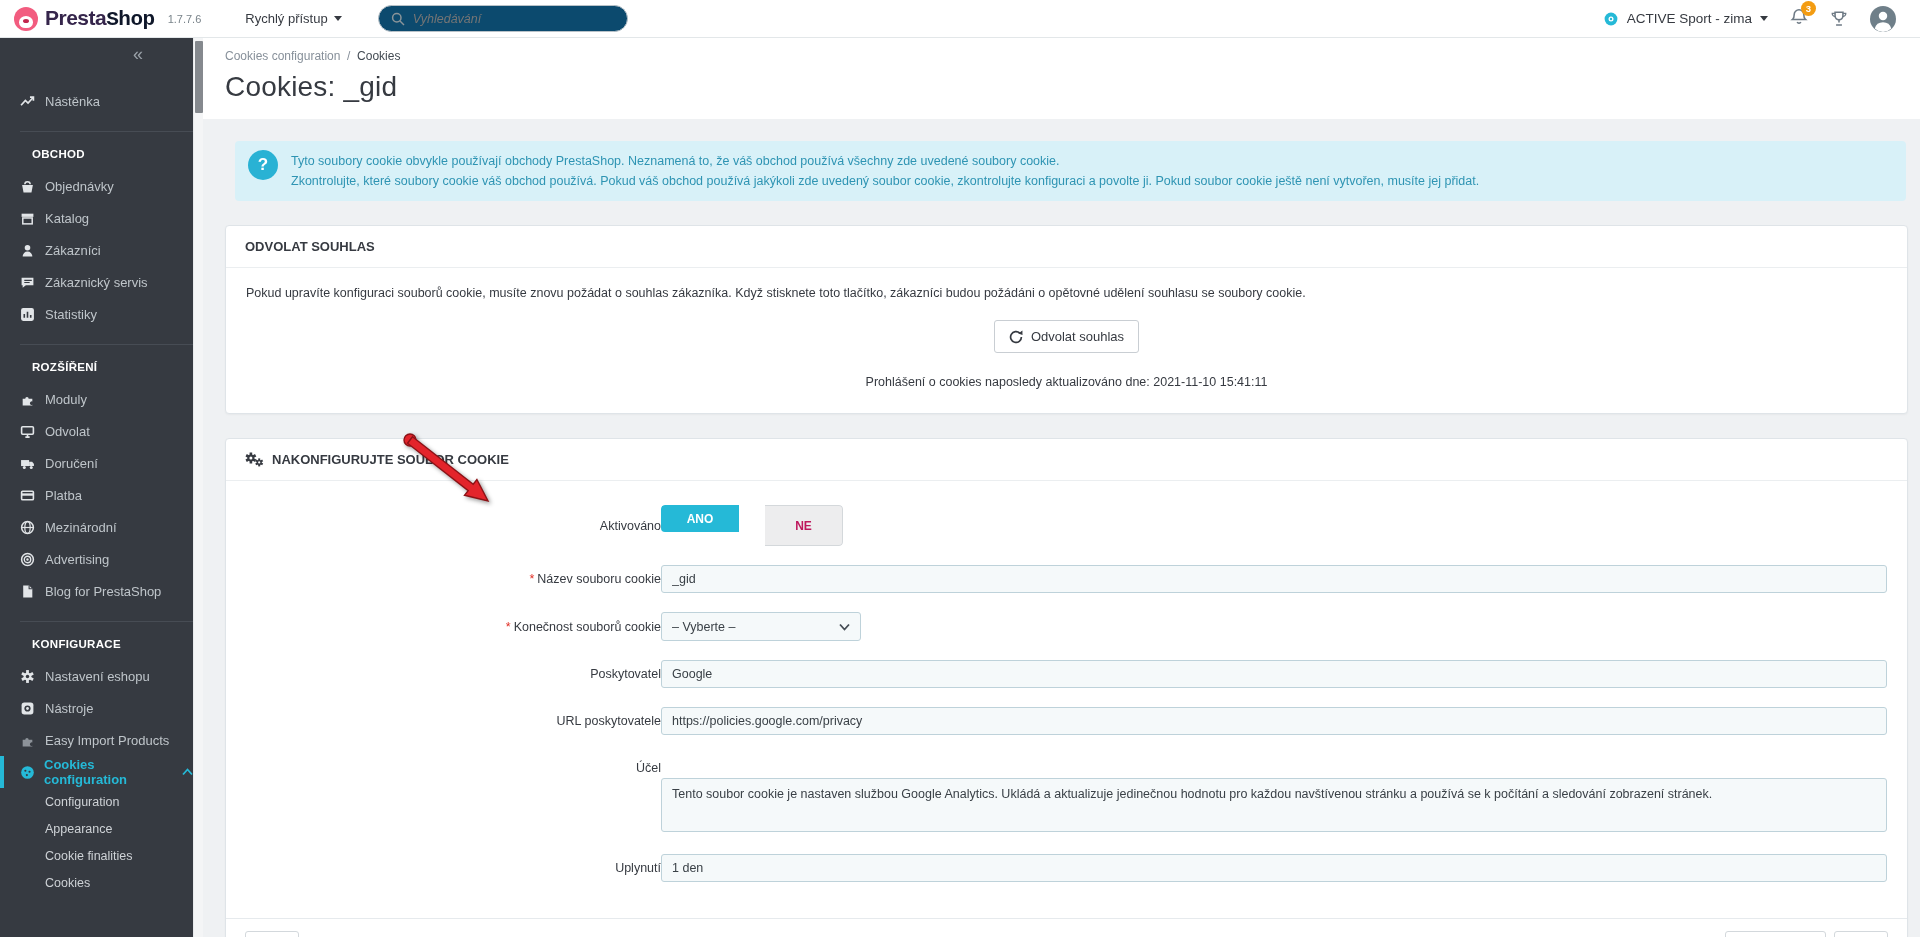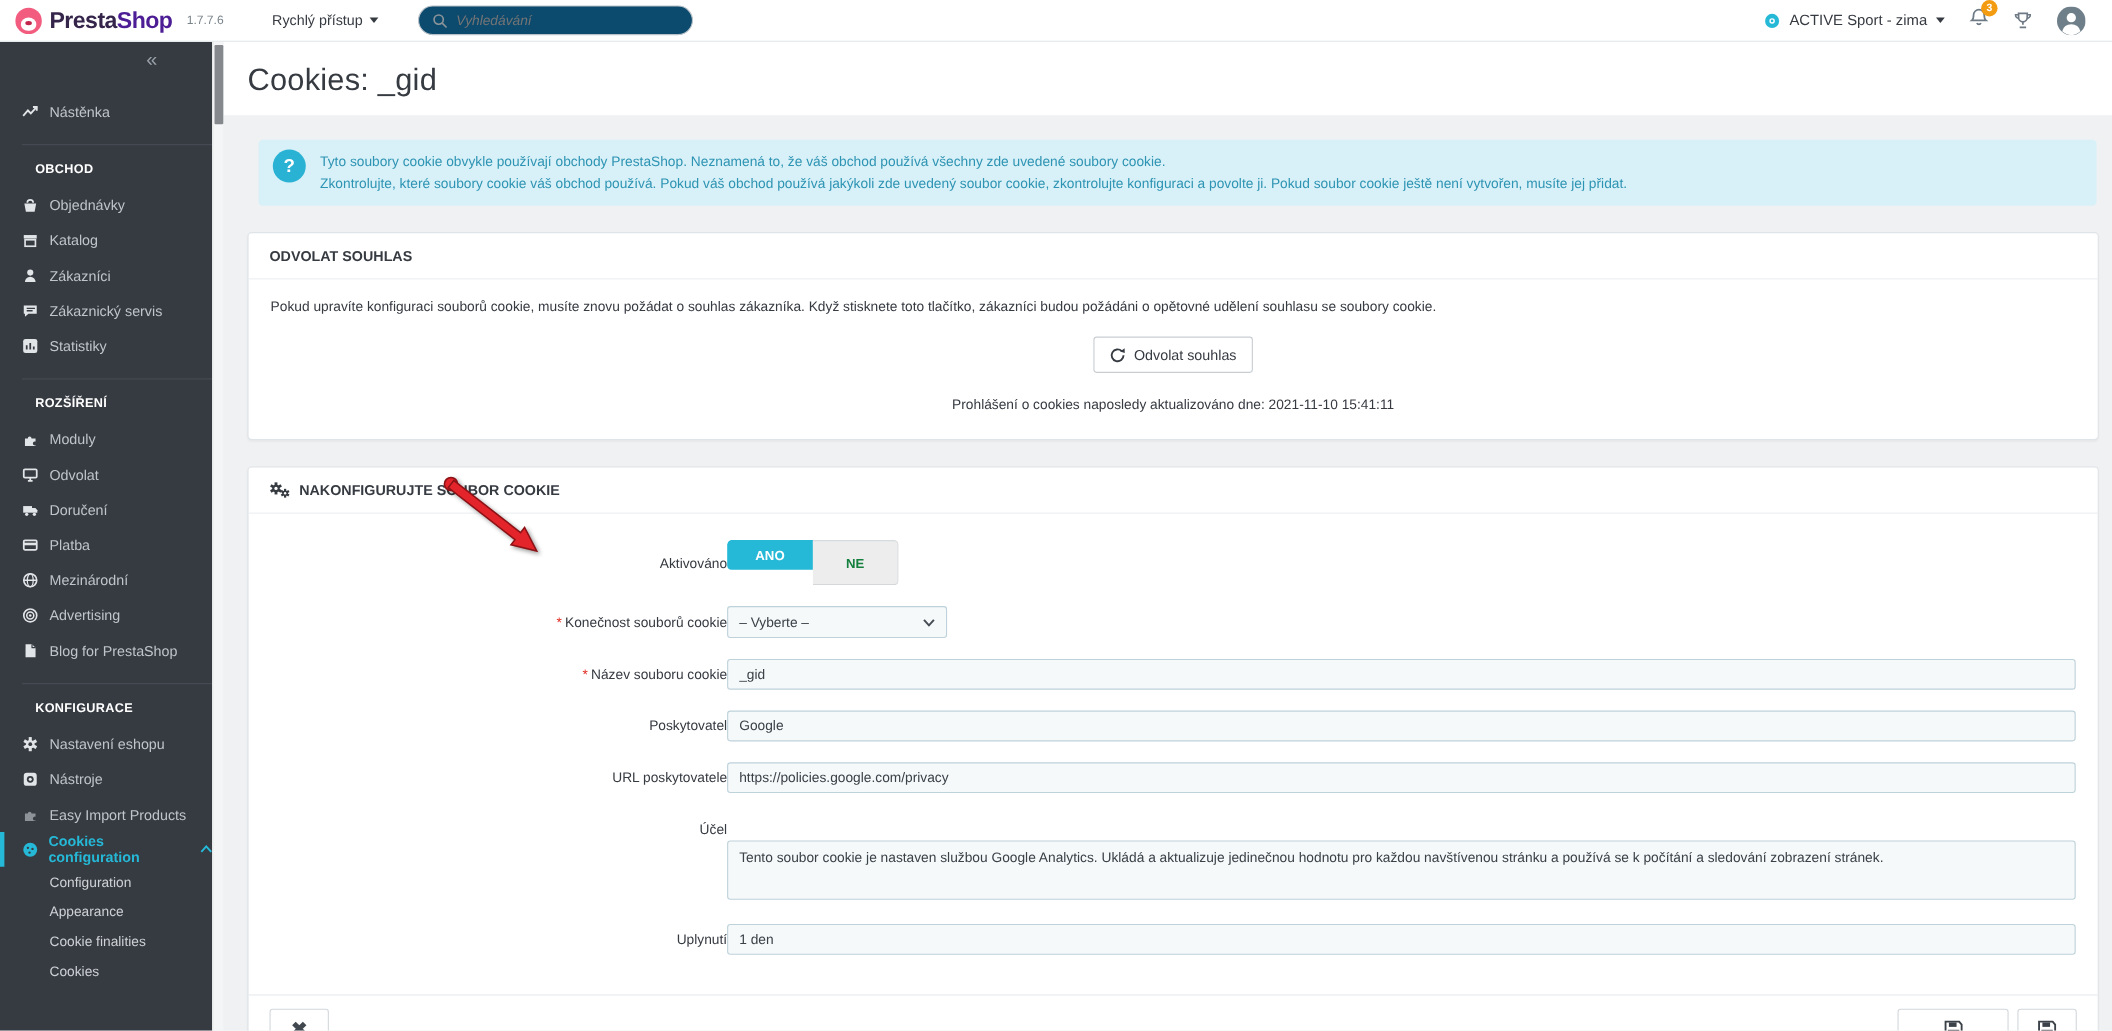--- a/index.html
+++ b/index.html
@@ -7,21 +7,21 @@
   body { font-family:"Liberation Sans", sans-serif; background:#eff1f3; position:relative; overflow:hidden; color:#363a41; }
 
   
   .topbar { height:38px; background:#fff; display:flex; align-items:center; padding:0 24px 0 14px; border-bottom:1px solid #e3e7e9; position:relative; z-index:20; }
   .logo { display:flex; align-items:center; gap:7px; }
   .mascot { width:24px; height:24px; border-radius:50%; background:#f25c7f; position:relative; flex:none; }
   .mascot::before { content:""; position:absolute; left:5px; top:9px; width:14px; height:12px; border-radius:50% 50% 45% 45%; background:#fff; }
   .mascot::after { content:""; position:absolute; left:9px; top:12px; width:6px; height:4px; border-radius:50%; background:#c2264d; }
   .logo-text { font-size:21px; font-weight:700; letter-spacing:-0.5px; }
   .logo-presta { color:#35254b; }
-  .logo-shop { color:#4c1d95; }
+  .logo-shop { color:#0f172a;font-family:Liberation Mono, monospace; }
   .logo-version { font-size:11px; color:#79838a; margin-left:6px; margin-top:0;text-align:center; }
   .quick-access { margin-left:44px; font-size:13px; color:#363a41; display:flex; align-items:center; gap:6px; cursor:pointer; }
   .caret-down { width:0; height:0; border-left:4px solid transparent; border-right:4px solid transparent; border-top:5px solid #363a41; display:inline-block; }
   .search-wrap { margin-left:36px; width:250px; height:27px; border:1px solid #b9c2c8; border-radius:14px; display:flex; align-items:center; padding:0 12px; gap:8px; background:#0c4a6e; }
   .search-wrap input { border:none; outline:none; font-size:12.5px; font-style:italic; color:#8a949b; width:100%; background:transparent; font-family:"Liberation Sans",sans-serif; }
   .topbar-right { margin-left:auto; display:flex; align-items:center; gap:22px; }
   .shop-switch { display:flex; align-items:center; gap:8px; font-size:13.5px; color:#363a41; cursor:pointer; }
   .bell-wrap { position:relative; cursor:pointer; }
   .badge { position:absolute; top:-7px; right:-8px; min-width:15px; height:15px; border-radius:8px; background:#f39c12; color:#fff; font-size:9.5px; font-weight:700; display:flex; align-items:center; justify-content:center; padding:0 3px; }
 
@@ -69,21 +69,21 @@
   .frow.top { align-items:flex-start; }
   .frow.top .flabel { padding-top:7px; }
   .flabel { width:415px; flex:none; text-align:right; color:#363a41; font-size:12.5px; }
   .req { color:#e02d23; margin-right:3px; }
   .fctrl { flex:1; }
   .ctl-input { width:100%; height:28px; background:#f5f9fa; border:1px solid #bed2da; border-radius:3px; padding:0 10px; font-size:12.5px; color:#3a4147; font-family:"Liberation Sans",sans-serif; }
   textarea.ctl-input { height:54px; padding-top:6px; resize:none; line-height:1.5;margin-top:24px; }
   .ctl-select { width:200px; height:29px; background:#f5f9fa; border:1px solid #bed2da; border-radius:3px; padding:0 10px; font-size:12.5px; color:#3a4147; display:flex; align-items:center; justify-content:space-between; cursor:pointer; }
   .toggle { display:inline-flex; border-radius:4px; overflow:hidden; }
   .toggle .t-yes { width:78px; height:27px; background:#25b9d7; color:#fff; font-weight:700; font-size:12px; display:flex; align-items:center; justify-content:center; cursor:pointer; border-radius:4px 0 0 4px; }
-  .toggle .t-no { width:78px; height:41px; background:#ededee; color:#15803d; font-weight:700; font-size:12px; display:flex; align-items:center; justify-content:center; border:1px solid #d4d8db; border-left:none; cursor:pointer; border-radius:0 4px 4px 0; }
+  .toggle .t-no { width:78px; height:41px; background:#ededee; color:#be185d; font-weight:700; font-size:12px; display:flex; align-items:center; justify-content:center; border:1px solid #d4d8db; border-left:none; cursor:pointer; border-radius:0 4px 4px 0;margin-left:26px; }
 
   .panel-footer { border-top:1px solid #e6eaed; margin:6px 0 0; padding:12px 19px 14px; display:flex; justify-content:space-between; align-items:center; }
   .btn-stack { display:flex; flex-direction:column; align-items:center; justify-content:center; gap:3px; min-width:54px; height:54px; padding:0 10px; background:#fff; border:1px solid #d3d8dc; border-radius:3px; font-size:12.5px; color:#363a41; cursor:pointer; font-family:"Liberation Sans",sans-serif; }
   .btn-stack .x-glyph { font-size:18px; font-weight:700; color:#42484f; line-height:1; }
   .footer-right { display:flex; gap:8px; }
 
   
   .anno-arrow { position:absolute; left:395px; top:428px; z-index:60; pointer-events:none; filter:drop-shadow(2px 2px 2px rgba(0,0,0,0.4)); }
 </style>
 </head>
@@ -336,20 +336,25 @@
         <div class="nav-sub">Cookies</div>
       </nav>
   </aside>
 
   <div class="page-scrollbar">
     <div class="thumb"></div>
   </div>
 
   <main>
     <div class="content-header">
+      <div class="breadcrumb">
+        <span>Cookies configuration</span>
+        &nbsp;<span>/</span>&nbsp;
+        <span class="crumb-current">Cookies</span>
+      </div>
       <div class="page-title">Cookies: _gid</div>
     </div>
 
     <div class="content-body">
 
       <div class="alert-info">
         <span class="alert-icon">?</span>
         <div>Tyto soubory cookie obvykle používají obchody PrestaShop. Neznamená to, že váš obchod používá všechny zde uvedené soubory cookie.</div>
         <div>Zkontrolujte, které soubory cookie váš obchod používá. Pokud váš obchod používá jakýkoli zde uvedený soubor cookie, zkontrolujte konfiguraci a povolte ji. Pokud soubor cookie ještě není vytvořen, musíte jej přidat.</div>
       </div>
@@ -401,36 +406,36 @@
             <div class="flabel">Aktivováno</div>
             <div class="fctrl">
               <span class="toggle">
                 <span class="t-yes">ANO</span>
                 <span class="t-no">NE</span>
               </span>
             </div>
           </div>
 
           <div class="frow">
+            <div class="flabel"><span class="req">*</span><span>Název souboru cookie</span></div>
+            <div class="fctrl"><input class="ctl-input" value="_gid" style=""></div>
+          </div>
+
+          <div class="frow">
             <div class="flabel"><span class="req">*</span><span>Konečnost souborů cookie</span></div>
             <div class="fctrl">
               <div class="ctl-select">
                 <span>– Vyberte –</span>
                 <span style="display:inline-flex;">
                     <svg width="11" height="8" viewBox="0 0 11 8">
                       <path d="M1 1.5 L5.5 6.5 L10 1.5" fill="none" stroke="#454c54" stroke-width="1.8"></path>
                     </svg>
                   </span>
               </div>
             </div>
-          </div>
-
-          <div class="frow">
-            <div class="flabel"><span class="req">*</span><span>Název souboru cookie</span></div>
-            <div class="fctrl"><input class="ctl-input" value="_gid" style=""></div>
           </div>
 
           <div class="frow">
             <div class="flabel">Poskytovatel</div>
             <div class="fctrl"><input class="ctl-input" value="Google" style=""></div>
           </div>
 
           <div class="frow">
             <div class="flabel">URL poskytovatele</div>
             <div class="fctrl"><input class="ctl-input" value="https://policies.google.com/privacy" style=""></div>

